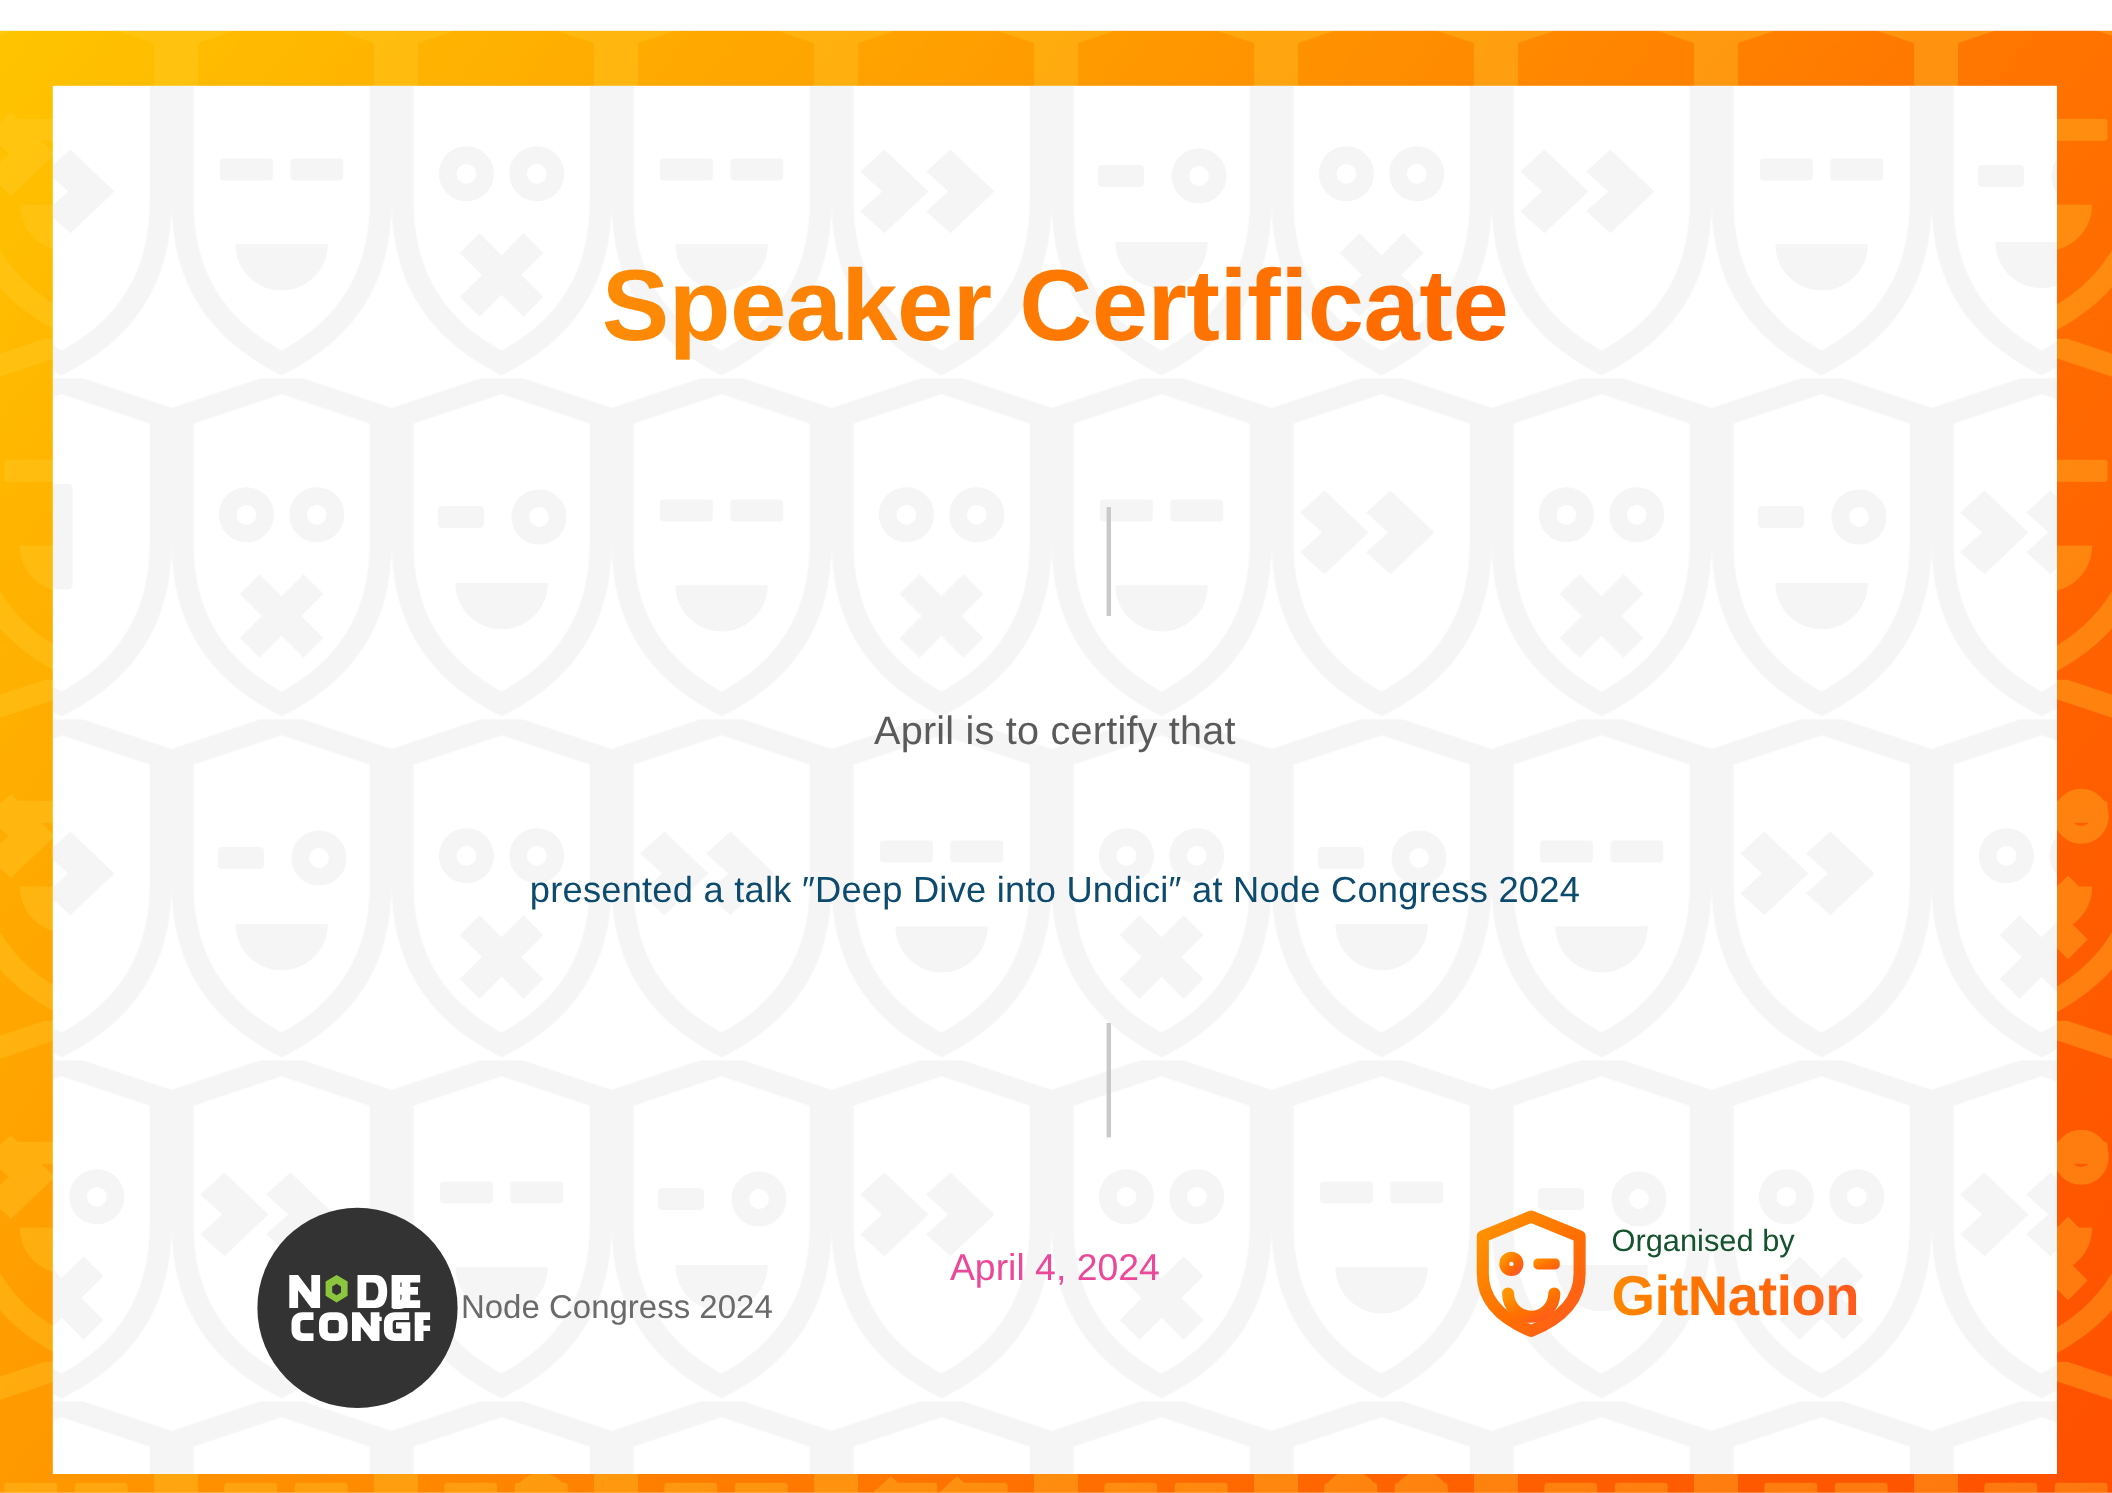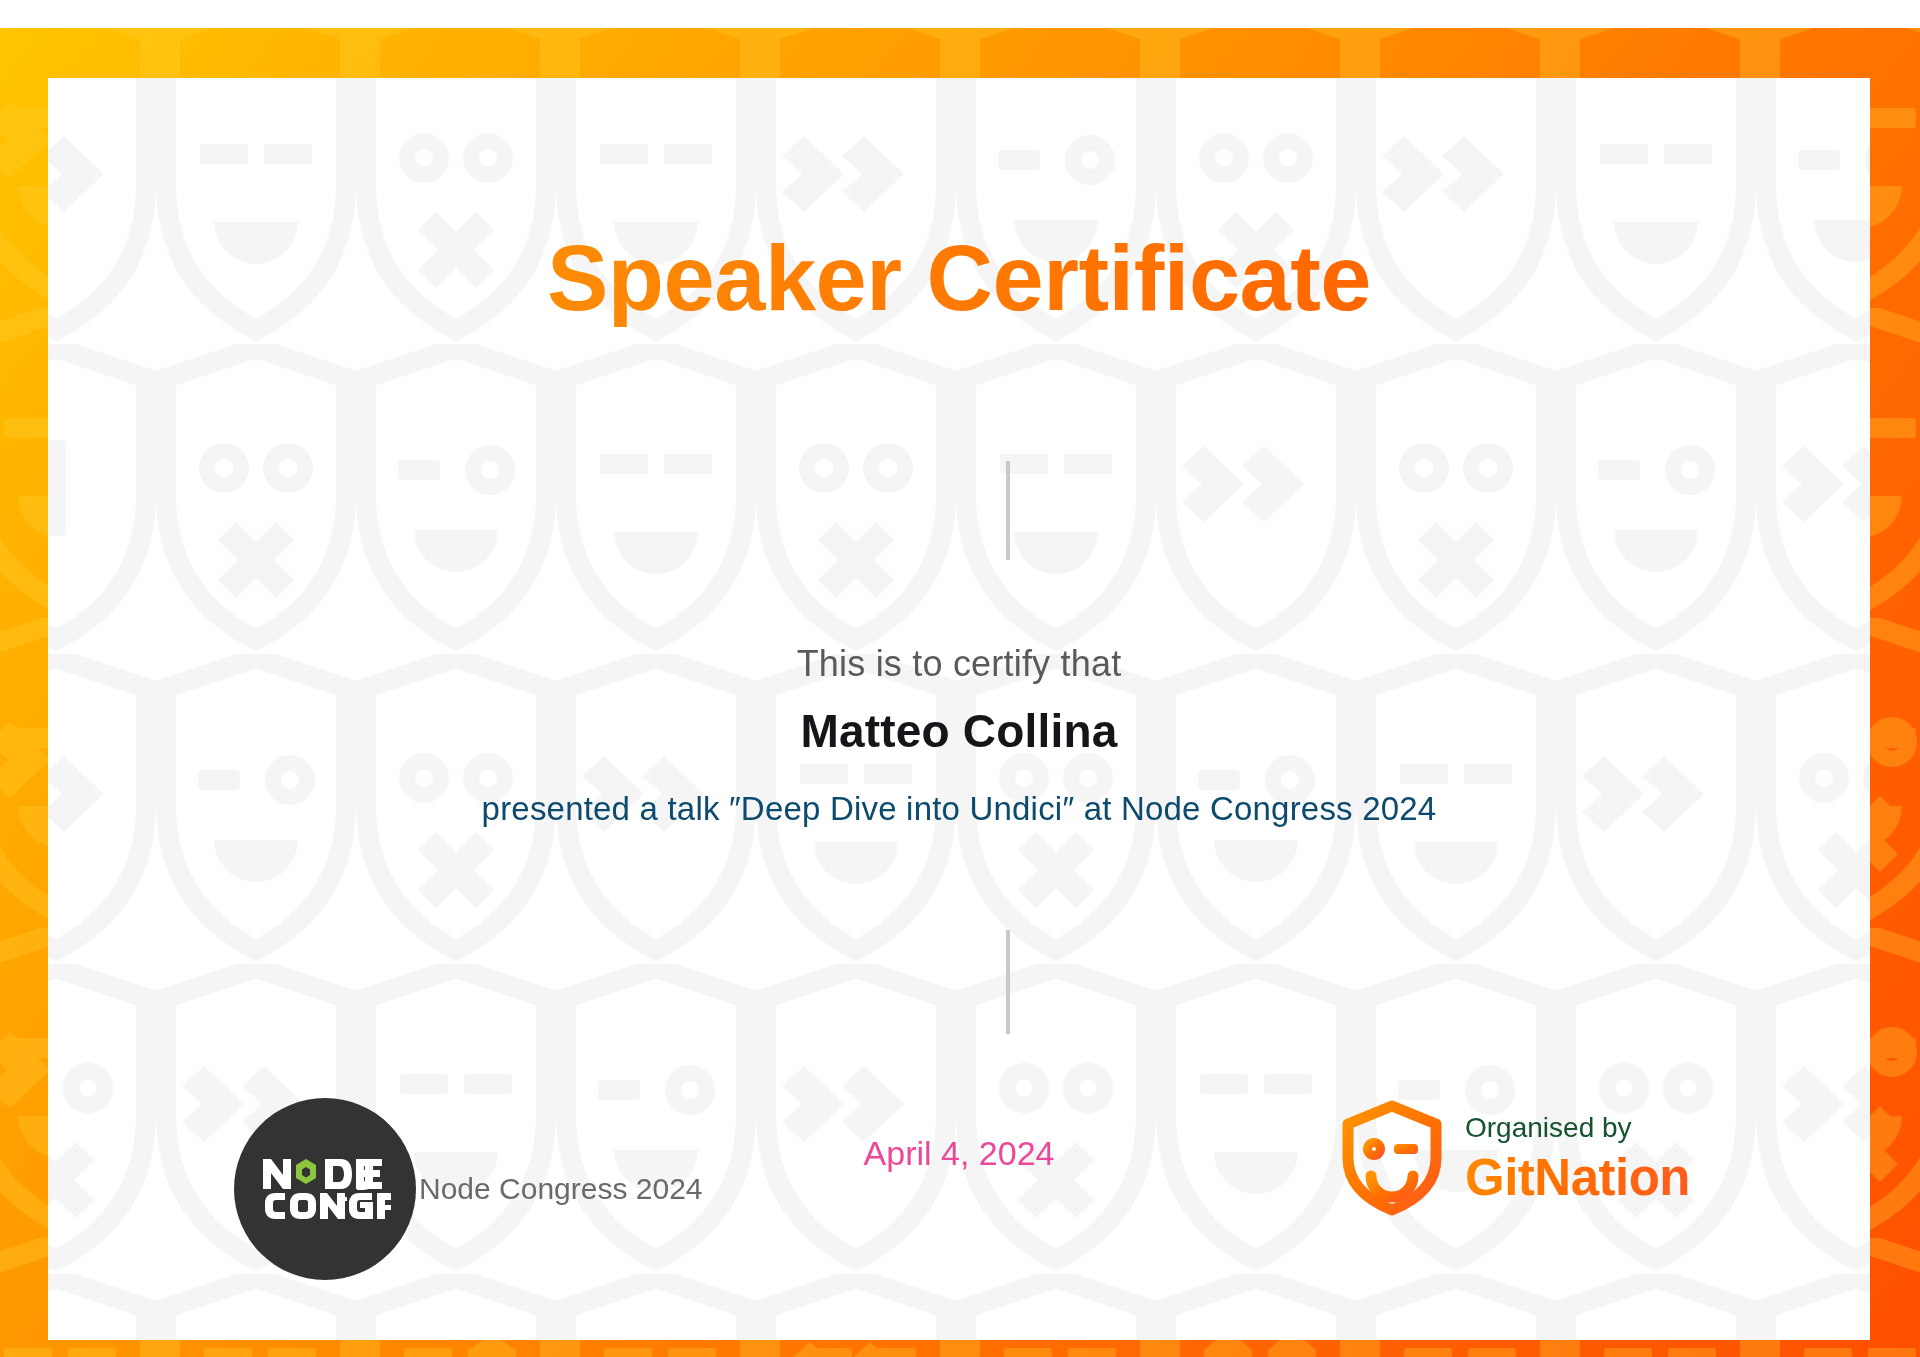--- a/index.html
+++ b/index.html
@@ -302,23 +302,22 @@
         </g>
       </svg>
     </div>
 
     <div class="card-content">
 
       <h1 id="certificate-title">Speaker Certificate</h1>
 
       <div class="divider" id="divider-top"></div>
 
-      <p id="certify-line">This is to certify that</p>
-
-      <p id="recipient-name">Matteo Collina</p>
+      <p id="certify-line">April is to certify that</p>
+
 
       <p id="talk-line">presented a talk ″Deep Dive into Undici″ at Node Congress 2024</p>
 
       <div class="divider" id="divider-bottom"></div>
 
       <div id="footer-left">
         <div id="event-logo">
           <svg width="132" height="72" viewBox="0 0 132 72" xmlns="http://www.w3.org/2000/svg">
             <g fill="#FFFFFF">
 

